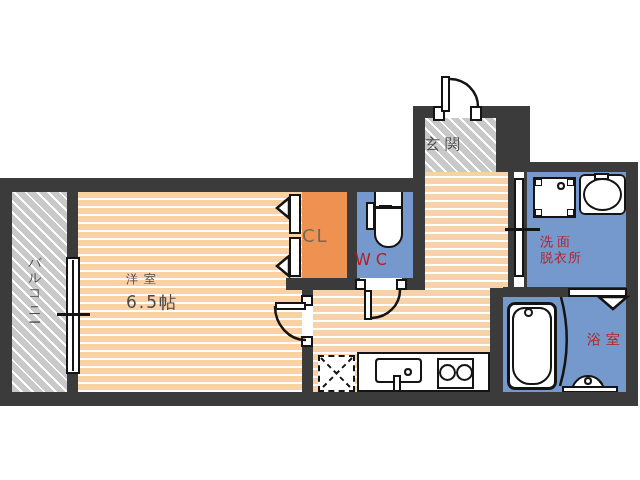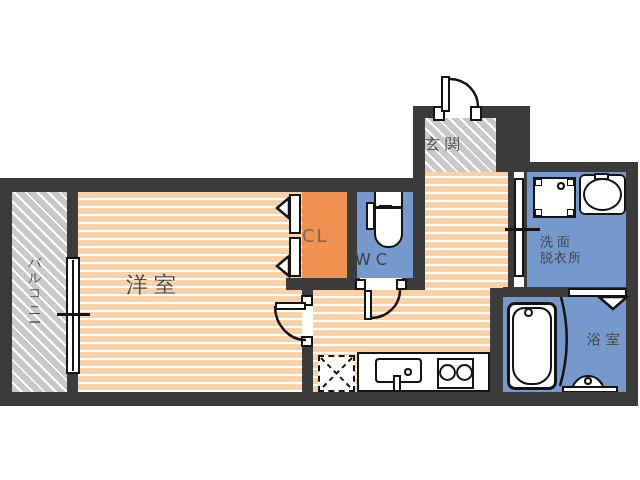--- a/index.html
+++ b/index.html
@@ -10,21 +10,21 @@
   .floor-cl{background:#ef9150;}
   .floor-blue{background:#7598cd;}
   .floor-hatch{background-color:#c9c9c9;
      background-image:repeating-linear-gradient(45deg,rgba(255,255,255,0) 0px,rgba(255,255,255,0) 6px,#ffffff 6px,#ffffff 8px);}
   .fixture{position:absolute;background:#ffffff;border:2.5px solid #141414;box-sizing:border-box;z-index:2;}
   .wall{position:absolute;background:#3b3b3b;z-index:3;}
   .opening{position:absolute;background:#ffffff;border:2px solid #141414;box-sizing:border-box;z-index:4;}
   .blackbar{position:absolute;background:#141414;z-index:4;}
   #overlay{position:absolute;left:0;top:0;z-index:5;pointer-events:none;}
   .label{position:absolute;z-index:6;color:#4a4a4a;text-align:left;line-height:1.1;}
-  .lbl-slate{color:#404040;}
+  .lbl-slate{color:#b91c1c;}
   .corner{position:absolute;background:#ffffff;border:1.5px solid #141414;box-sizing:border-box;z-index:3;}
   .circle{border-radius:50%;}
 </style>
 </head>
 <body>
 
 <div id="plan">
 
   <div class="floor floor-hatch" style="left:12px;top:192px;width:55px;height:200px;"></div>
   <div class="floor floor-wood" style="left:78px;top:192px;width:224px;height:200px;"></div>
@@ -120,21 +120,22 @@
     <path d="M 275,306 A 31,34 0 0 0 306,340" fill="none" stroke="#141414" stroke-width="2.5"></path>
     <path d="M 372,318 A 29,28 0 0 0 400,290" fill="none" stroke="#141414" stroke-width="2.5"></path>
     <path d="M 561,297 Q 573,341 560,386" fill="none" stroke="#141414" stroke-width="2.5"></path>
     <polygon points="289,198 289,218 277,208" fill="#ffffff" stroke="#141414" stroke-width="2.5"></polygon>
     <polygon points="289,256 289,276 277,266" fill="#ffffff" stroke="#141414" stroke-width="2.5"></polygon>
     <polygon points="599,297 627,297 613,309" fill="#ffffff" stroke="#141414" stroke-width="2.5"></polygon>
     <path d="M 321,358 L 352,389 M 352,358 L 321,389" fill="none" stroke="#141414" stroke-width="2" stroke-dasharray="5 4"></path>
   </svg>
 
   <div class="label" style="left:27px;top:248px;height:95px;writing-mode:vertical-rl;font-size:13px;letter-spacing:2px;">バルコニー</div>
-  <div class="label" style="left:126px;top:273px;width:120px;font-size:22px;letter-spacing:6px;">洋室</div>
+  <div class="label" style="left:126px;top:273px;width:120px;font-size:12px;letter-spacing:6px;">洋室</div>
+  <div class="label" style="left:126px;top:293px;width:124px;font-size:17px;letter-spacing:2px;">6.5帖</div>
   <div class="label" style="left:302px;top:226px;width:45px;font-size:18px;letter-spacing:2px;color:#6f6a60;">CL</div>
   <div class="label lbl-slate" style="left:355px;top:251px;width:56px;font-size:16px;letter-spacing:5px;">WC</div>
   <div class="label" style="left:425px;top:136px;width:71px;font-size:15px;letter-spacing:5px;">玄関</div>
   <div class="label lbl-slate" style="left:540px;top:235px;width:82px;font-size:13px;letter-spacing:4px;">洗面</div>
   <div class="label lbl-slate" style="left:540px;top:251px;width:82px;font-size:13px;letter-spacing:1px;">脱衣所</div>
   <div class="label lbl-slate" style="left:587px;top:332px;width:68px;font-size:14px;letter-spacing:5px;">浴室</div>
 
 </div>
 
 </body></html>

